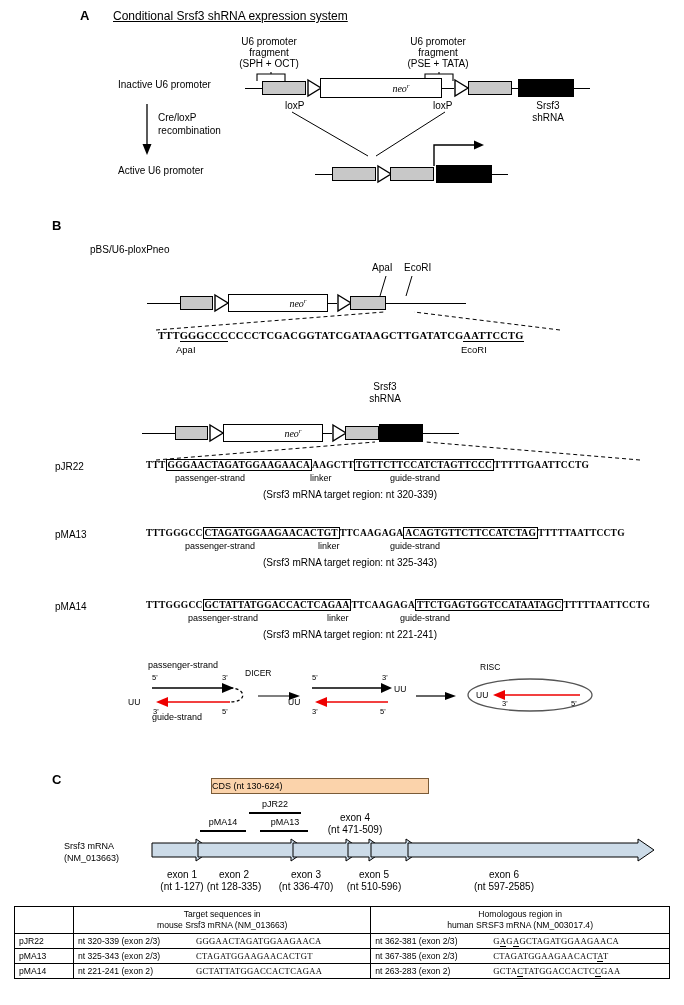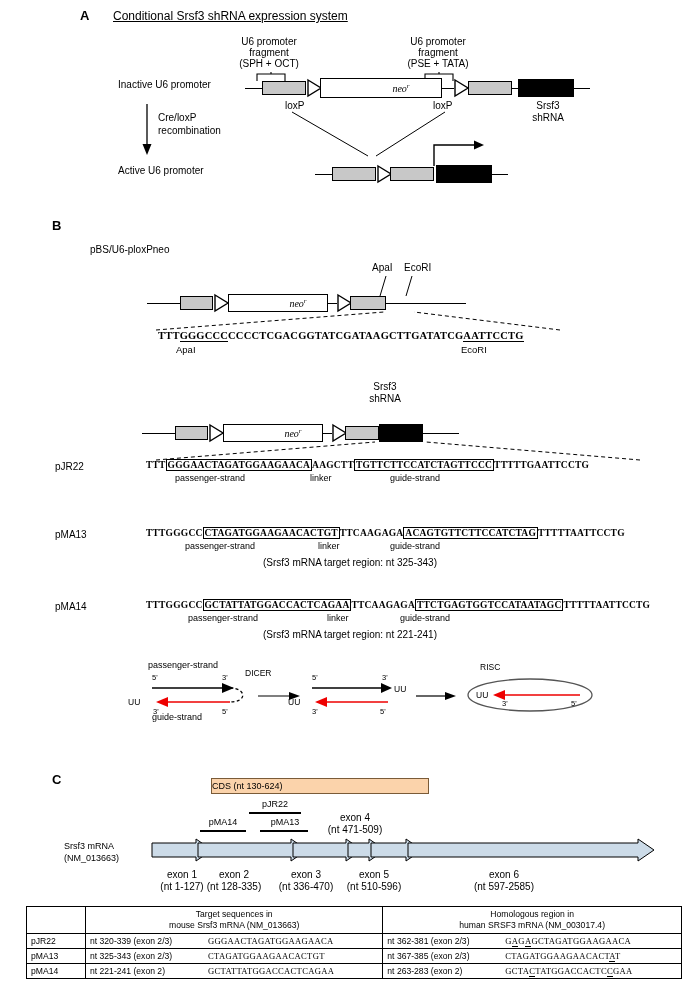--- a/index.html
+++ b/index.html
@@ -20,21 +20,21 @@
 
   
   .gbox-grey{position:absolute;background:#c8c8c8;border:1.4px solid #000;box-sizing:border-box;}
   .gbox-white{position:absolute;background:#fff;border:1.4px solid #000;box-sizing:border-box;padding-left:40px;}
   .gbox-black{position:absolute;background:#000;border:1.4px solid #000;box-sizing:border-box;}
   .neo{font-family:"Liberation Serif",serif;font-style:italic;font-size:10px;
        width:100%;text-align:center;line-height:1;}
   .neo sup{font-size:7px;}
   .title-u{font-size:12px;text-decoration:underline;white-space:nowrap;}
 
-  table.tbl{position:absolute;border-collapse:collapse;font-size:8.6px;margin-left:12px;}
+  table.tbl{position:absolute;border-collapse:collapse;font-size:8.6px;}
   table.tbl td{border:1px solid #000;padding:2px 4px;vertical-align:middle;}
   .tbl .sq{font-family:"Liberation Serif",serif;font-size:8.6px;letter-spacing:.3px;}
   .hdr{text-align:center;line-height:11px;}
 
   .cds{position:absolute;background:#fbd3ab;border:1px solid #7a5b38;
        font-size:9px;line-height:14px;box-sizing:border-box;}
   .mark-lab{position:absolute;font-size:9px;text-align:center;white-space:nowrap;}
   .mark-bar{position:absolute;height:1.6px;background:#000;}
   svg{display:block;overflow:visible;}
 </style>
@@ -167,20 +167,21 @@
   <svg class="abs" style="left:148px;top:440px;" width="500" height="22">
     <path d="M8,20 L227,2" stroke="#000" stroke-width="1" stroke-dasharray="4,3" fill="none"></path>
     <path d="M492,20 L278,2" stroke="#000" stroke-width="1" stroke-dasharray="4,3" fill="none"></path>
   </svg>
 
   <div class="abs lbl" style="left:55px;top:461px;font-size:10px;">pJR22</div>
   <div class="abs seq" style="left:146px;top:460px;"><span>TTT</span><span class="seqbox">GGGAACTAGATGGAAGAACA</span><span>AAGCTT</span><span class="seqbox">TGTTCTTCCATCTAGTTCCC</span><span>TTTTTGAATTCCTG</span></div>
   <div class="abs lbl" style="left:175px;top:473px;">passenger-strand</div>
   <div class="abs lbl" style="left:310px;top:473px;">linker</div>
   <div class="abs lbl" style="left:390px;top:473px;">guide-strand</div>
+  <div class="abs lbl-c" style="left:150px;top:489px;width:400px;">(Srsf3 mRNA target region: nt 320-339)</div>
 
   <div class="abs lbl" style="left:55px;top:529px;font-size:10px;">pMA13</div>
   <div class="abs seq" style="left:146px;top:528px;"><span>TTTGGGCC</span><span class="seqbox">CTAGATGGAAGAACACTGT</span><span>TTCAAGAGA</span><span class="seqbox">ACAGTGTTCTTCCATCTAG</span><span>TTTTTAATTCCTG</span></div>
   <div class="abs lbl" style="left:185px;top:541px;">passenger-strand</div>
   <div class="abs lbl" style="left:318px;top:541px;">linker</div>
   <div class="abs lbl" style="left:390px;top:541px;">guide-strand</div>
   <div class="abs lbl-c" style="left:150px;top:557px;width:400px;">(Srsf3 mRNA target region: nt 325-343)</div>
 
   <div class="abs lbl" style="left:55px;top:601px;font-size:10px;">pMA14</div>
   <div class="abs seq" style="left:146px;top:600px;"><span>TTTGGGCC</span><span class="seqbox">GCTATTATGGACCACTCAGAA</span><span>TTCAAGAGA</span><span class="seqbox">TTCTGAGTGGTCCATAATAGC</span><span>TTTTTAATTCCTG</span></div>

